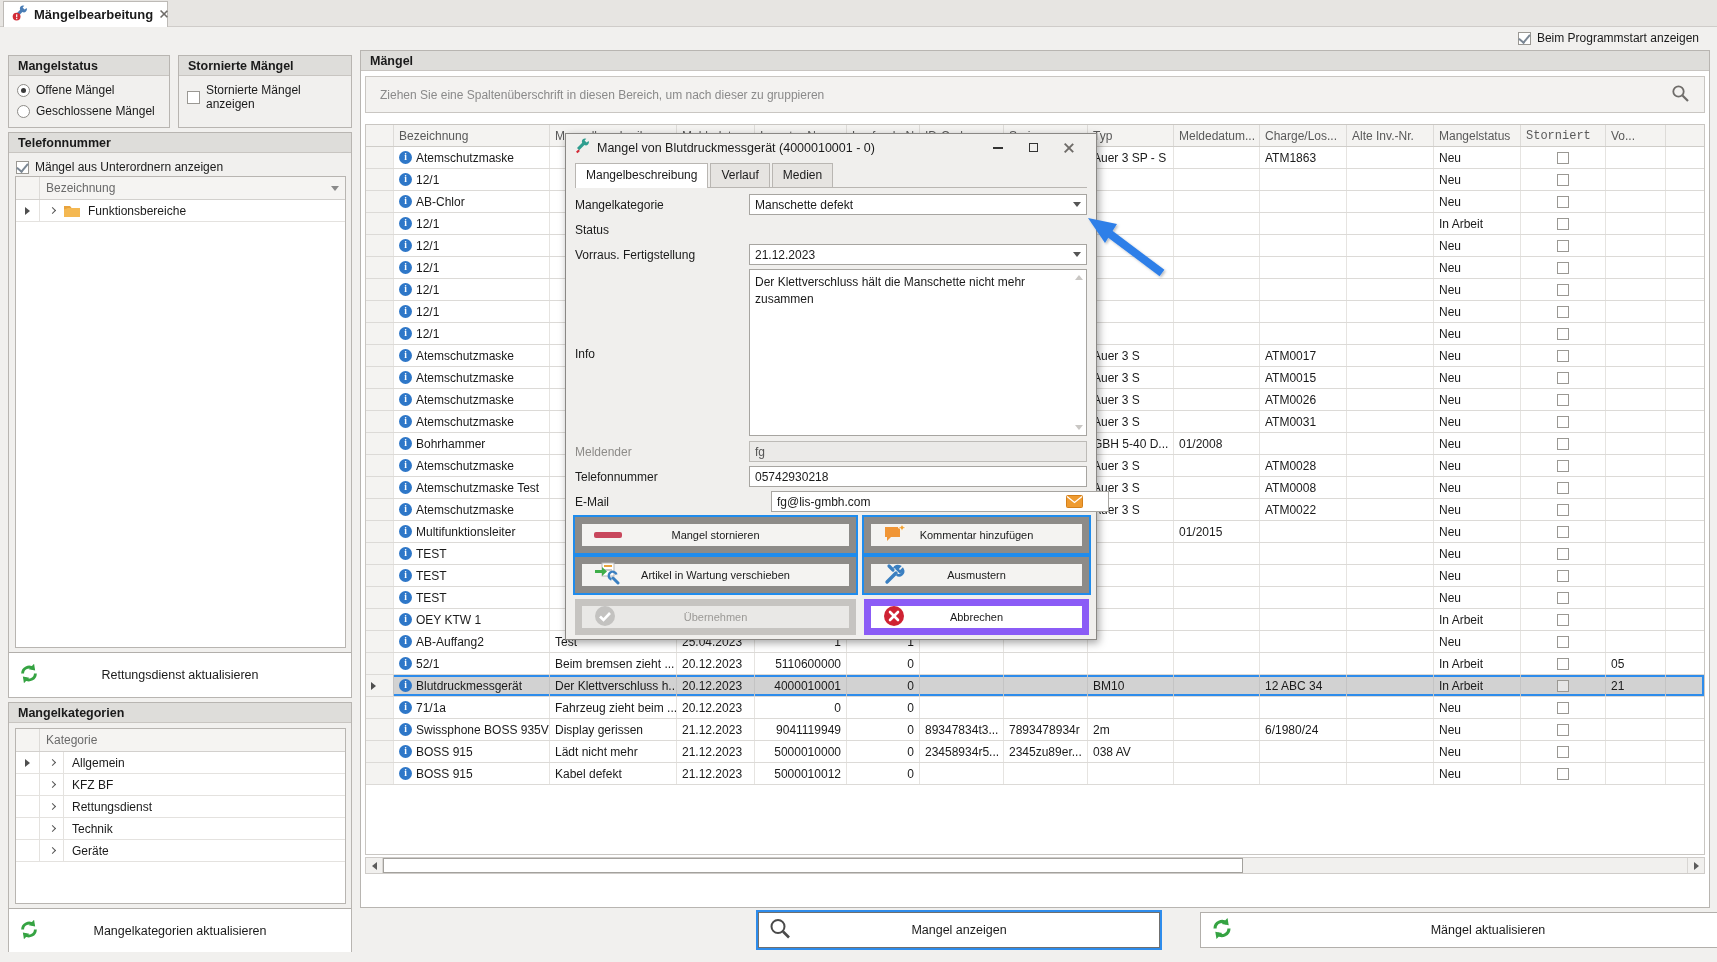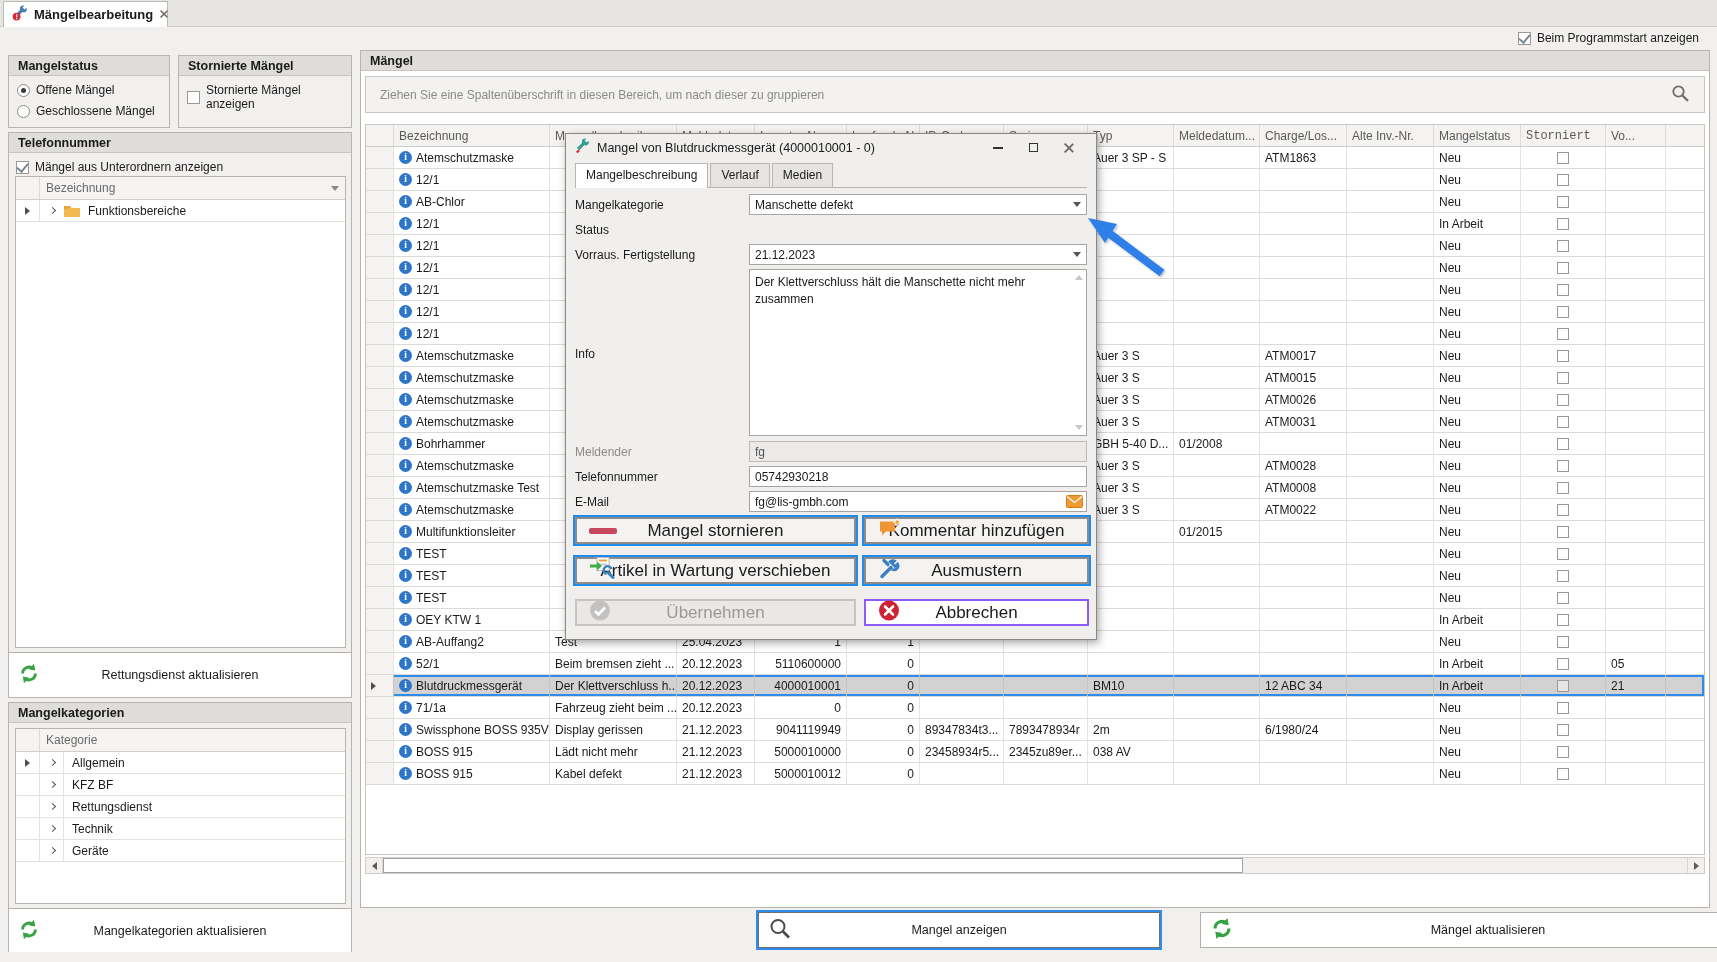--- a/index.html
+++ b/index.html
@@ -83,21 +83,21 @@
   .combo .drop { position:absolute; right:2px; top:0; bottom:0; width:16px; display:flex; align-items:center; justify-content:center; }
   .dtri { width:0; height:0; border-left:4px solid transparent; border-right:4px solid transparent; border-top:5px solid #55annot5; border-top:5px solid #555; }
   .combo.focus { outline:1px dotted #3f6fae; outline-offset:1px; }
   .farea { background:#fff; border:1px solid #a7a5a1; height:167px; padding:4px 16px 4px 5px; font-size:12px; line-height:1.45; position:relative; }
   .farea .scr-up, .farea .scr-dn { position:absolute; right:3px; width:0; height:0; border-left:4px solid transparent; border-right:4px solid transparent; }
   .farea .scr-up { top:5px; border-bottom:5px solid #c9c7c4; }
   .farea .scr-dn { bottom:5px; border-top:5px solid #c9c7c4; }
   .tinput.disabled { background:#ebeae8; color:#555; border-color:#bdbbb7; }
   .flabel.dim { color:#8d8b88; }
   .mailic { position:absolute; right:4px; top:4px; }
-  .dbtn { position:absolute; height:27px; background:#f4f3f1; border:2px solid #8b5cf6; display:flex; align-items:center; justify-content:center; font-size:17px; }
+  .dbtn { position:absolute; height:36px; background:#f4f3f1; border:7px solid #8b5cf6; display:flex; align-items:center; justify-content:center; font-size:11px; }
   .dbtn.hl { box-shadow:0 0 0 2px #1f8ced; border-color:#8d8b88; }
   .dbtn .ic { position:absolute; left:12px; top:50%; transform:translateY(-50%); }
   .dbtn.disabled { color:#9b9996; background:#e9e8e6; border-color:#c6c4c1; }
   .dbtn.white { background:#fff; }
 
   .annot { position:absolute; left:0; top:0; width:1717px; height:962px; pointer-events:none; z-index:50; }
 </style>
 </head>
 <body>
 
@@ -1027,21 +1027,21 @@
       <div class="fctrl">
         <div class="tinput">
             <span>05742930218</span>
           </div>
       </div>
     </div>
 
     <div class="frow" style="top:357px;">
       <div class="flabel">E-Mail</div>
       <div class="fctrl">
-        <div class="tinput" style="padding-right:24px;">
+        <div class="tinput" style="padding-right:24px;margin-left:22px;">
             <span>fg@lis-gmbh.com</span>
           </div>
         <span class="mailic">
           <svg width="17" height="13" viewBox="0 0 17 13">
             <rect x="0.5" y="0.5" width="16" height="12" rx="1" fill="#ef9b30" stroke="#d4801a"></rect>
             <polyline points="1,1.5 8.5,7.5 16,1.5" fill="none" stroke="#fff" stroke-width="1.3"></polyline>
           </svg>
         </span>
       </div>
     </div>

